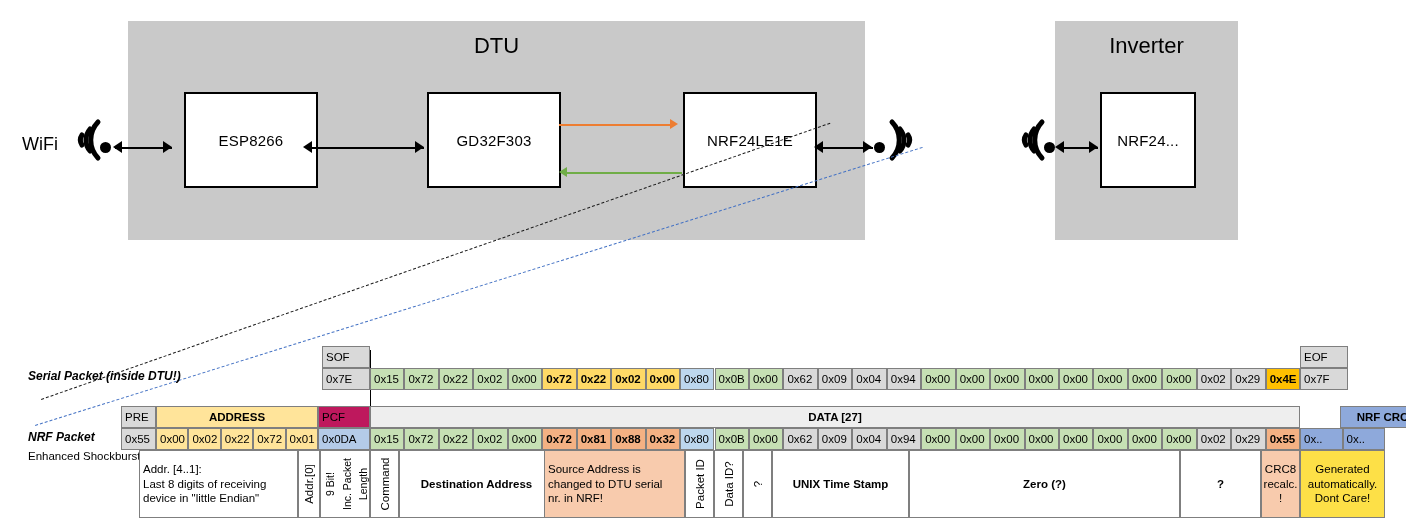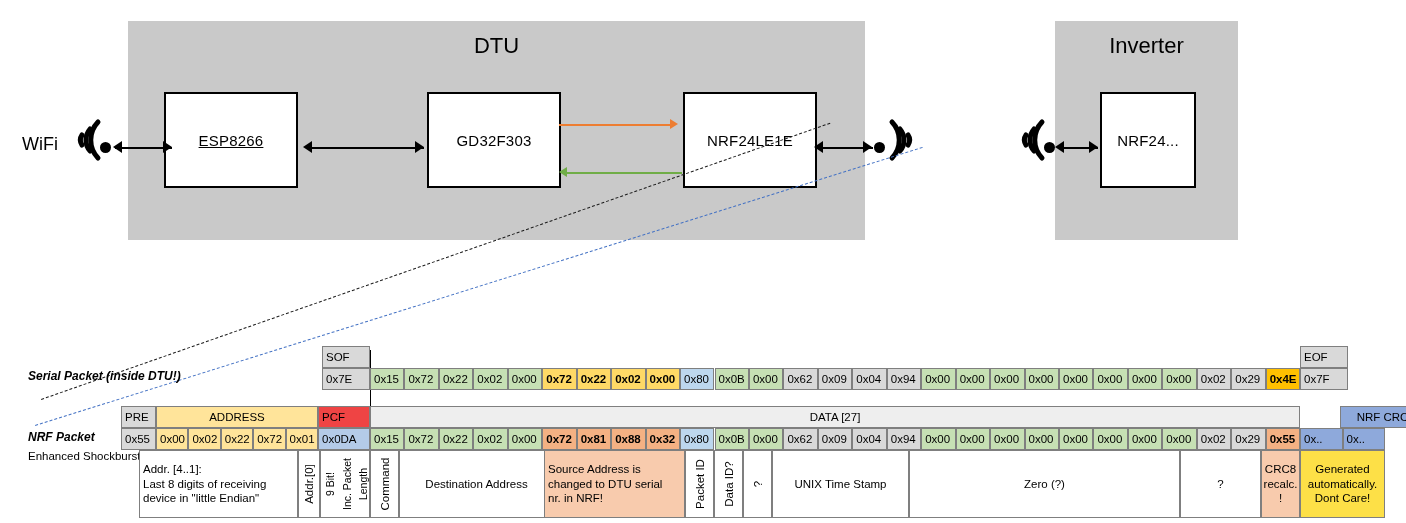--- a/index.html
+++ b/index.html
@@ -37,21 +37,21 @@
   .vline{position:absolute;width:0;border-left:1.5px solid #000;}
 
   
   .rowlabel{position:absolute;font-size:11.5px;white-space:nowrap;}
   .rowlabel.em{font-weight:bold;font-style:italic;font-size:12px;}
   .cell{
     position:absolute;box-sizing:border-box;border:1px solid #7f7f7f;
     font-size:11.5px;display:flex;align-items:center;
     padding-left:3px;overflow:hidden;white-space:nowrap;
   }
-  .cell.ctr{justify-content:center;padding-left:0;}
+  .cell.ctr{justify-content:center;padding-left:0;font-weight:bold;}
   .cell.b{font-weight:bold;}
   .cell.wrapc{
     white-space:normal;padding:2px 3px;line-height:1.28;
     align-items:center;display:flex;
   }
   .cell.multi{flex-direction:column;justify-content:center;align-items:center;
     white-space:normal;line-height:1.3;padding:2px 1px;}
   .vtext{
     position:absolute;box-sizing:border-box;border:1px solid #7f7f7f;
     overflow:hidden;
@@ -69,21 +69,21 @@
     white-space:nowrap;font-size:10.5px;
   }
 </style>
 </head>
 <body>
 
 <div class="enclosure" style="left:128px;top:21px;width:737px;height:219px;">
   <div class="enclosure-title">DTU</div>
 </div>
 
-<div class="chip" style="left:164px;top:92px;width:130px;height:92px;text-decoration:underline;">
+<div class="chip" style="left:184px;top:92px;width:130px;height:92px;">
   <span>ESP8266</span>
 </div>
 <div class="chip" style="left:427px;top:92px;width:130px;height:92px;">
   <span>GD32F303</span>
 </div>
 <div class="chip" style="left:683px;top:92px;width:130px;height:92px;">
   <span>NRF24LE1E</span>
 </div>
 
 <div class="enclosure" style="left:1055px;top:21px;width:183px;height:219px;">
@@ -182,21 +182,21 @@
   </div>
 
 <div class="cell" style="left:1300px;top:346px;width:48px;height:22px;background:#d9d9d9;">EOF</div>
 <div class="cell" style="left:1300px;top:368px;width:48px;height:22px;background:#d9d9d9;">0x7F</div>
 
 <div class="rowlabel em" style="left:28px;top:430px;">NRF Packet</div>
 <div class="rowlabel" style="left:28px;top:450px;">Enhanced Shockburst</div>
 
 <div class="cell" style="left:121px;top:406px;width:35px;height:22px;background:#d9d9d9;">PRE</div>
 <div class="cell ctr" style="left:156px;top:406px;width:162px;height:22px;background:#ffe49a;">ADDRESS</div>
-<div class="cell" style="left:318px;top:406px;width:52px;height:22px;background:#ef4444;text-align:right;">PCF</div>
+<div class="cell" style="left:318px;top:406px;width:52px;height:22px;background:#be185d;text-align:right;">PCF</div>
 <div class="cell ctr" style="left:370px;top:406px;width:930px;height:22px;background:#eeeeee;">DATA [27]</div>
 <div class="cell ctr" style="left:1300px;top:406px;width:85px;height:22px;background:#8ea9db;margin-left:40px;">NRF CRC</div>
 
 <div class="cell" style="left:121px;top:428px;width:35px;height:22px;background:#d9d9d9;">0x55</div>
 <div id="nrf-address-values">
     <div class="cell" style="left: 156px; top: 428px; width: 32.4px; height: 22px; background: rgb(255, 228, 154);">0x00</div>
     <div class="cell" style="left: 188.4px; top: 428px; width: 32.4px; height: 22px; background: rgb(255, 228, 154);">0x02</div>
     <div class="cell" style="left: 220.8px; top: 428px; width: 32.4px; height: 22px; background: rgb(255, 228, 154);">0x22</div>
     <div class="cell" style="left: 253.2px; top: 428px; width: 32.4px; height: 22px; background: rgb(255, 228, 154);">0x72</div>
     <div class="cell" style="left: 285.6px; top: 428px; width: 32.4px; height: 22px; background: rgb(255, 228, 154);">0x01</div>

